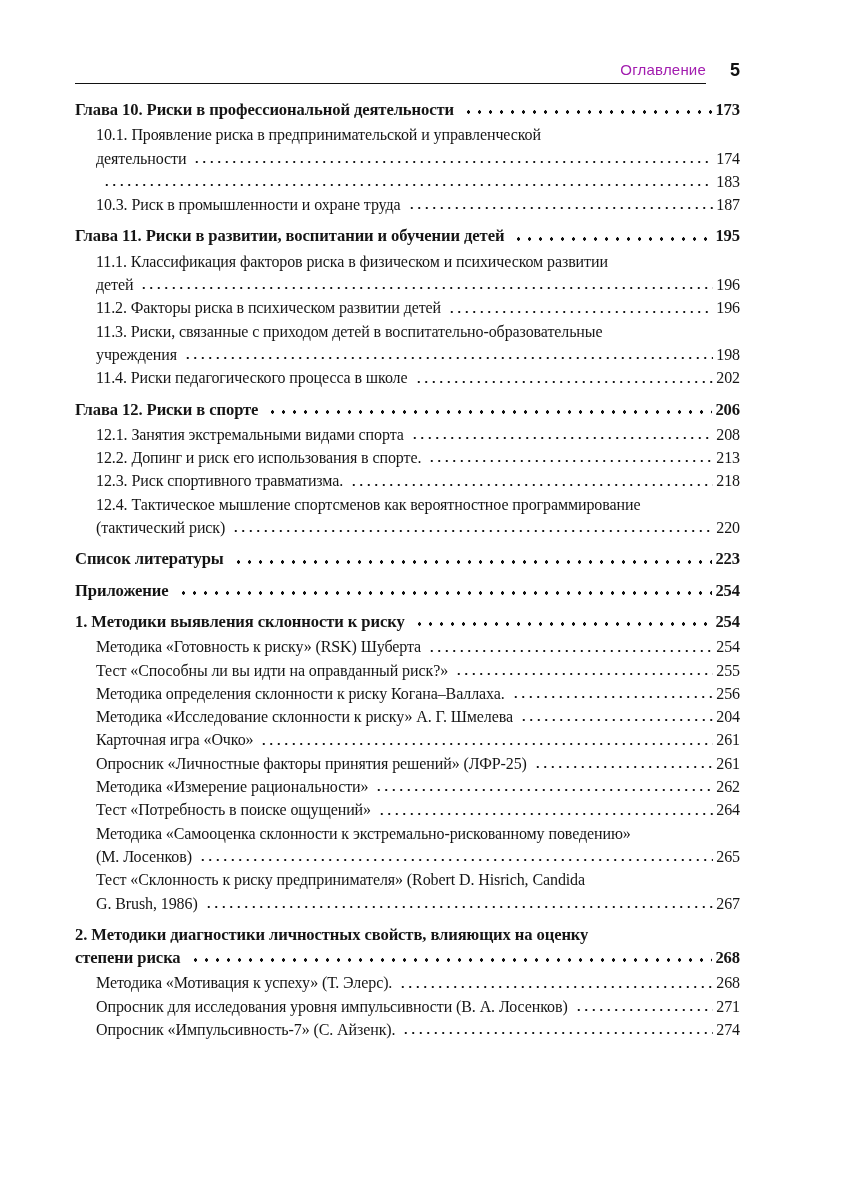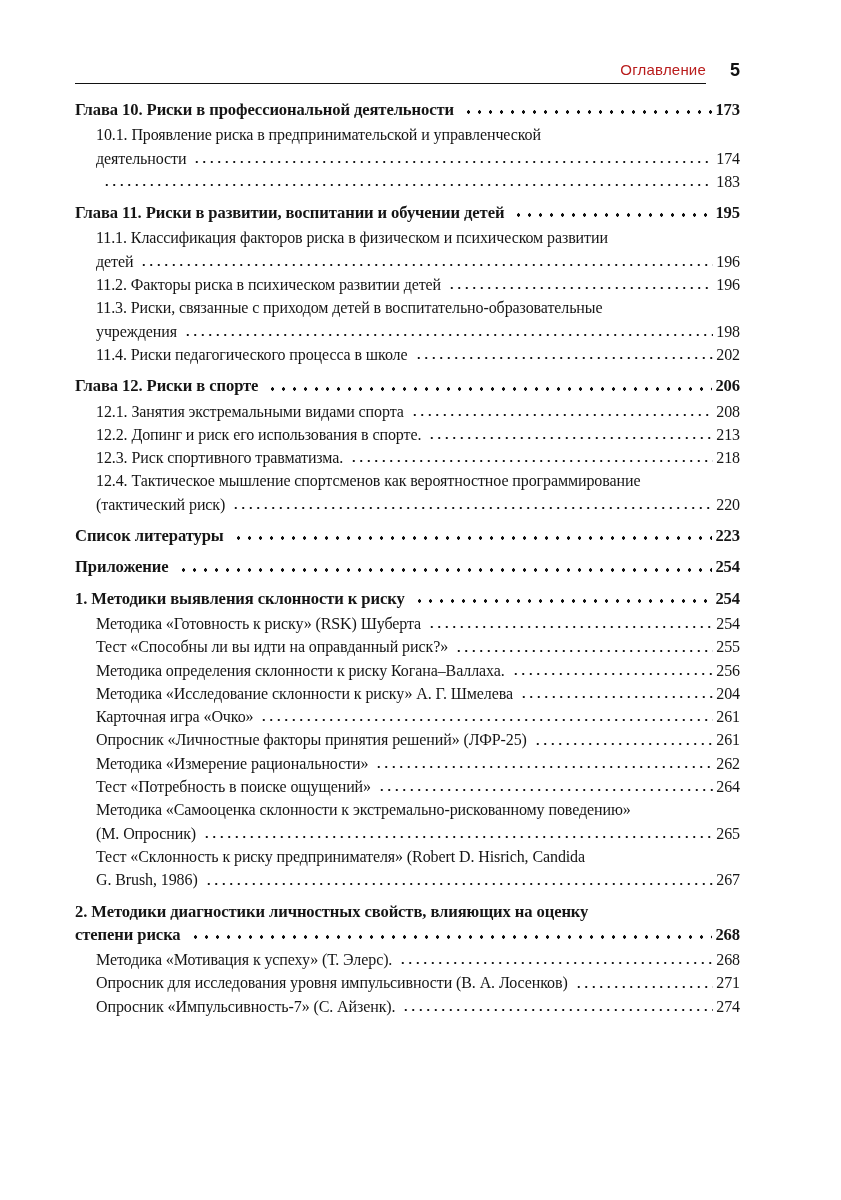--- a/index.html
+++ b/index.html
@@ -29,21 +29,21 @@
     margin-bottom: 14px;
   }
   .header-rule-area {
     flex: 1;
     border-bottom: 1.5px solid #121212;
     text-align: right;
     padding-bottom: 4px;
   }
   .running-title {
     font-size: 15px;
-    color: #b91c1c;
+    color: #a21caf;
     letter-spacing: 0.2px;
   }
   .folio {
     width: 34px;
     text-align: right;
     font-weight: bold;
     font-size: 18px;
     color: #111;
     padding-bottom: 3px;
   }
@@ -117,20 +117,27 @@
             <span class="leader"></span>
             <span class="page-ref">174</span>
           </div>
         </div>
         <div class="entry sub">
           <div class="row">
             <span class="leader"></span>
             <span class="page-ref">183</span>
           </div>
         </div>
+        <div class="entry sub">
+          <div class="row">
+            <span class="text">10.3. Риск в промышленности и охране труда</span>
+            <span class="leader"></span>
+            <span class="page-ref">187</span>
+          </div>
+        </div>
         <div class="entry chapter">
           <div class="row">
             <span class="text">Глава 11. Риски в развитии, воспитании и обучении детей</span>
             <span class="leader"></span>
             <span class="page-ref">195</span>
           </div>
         </div>
         <div class="entry sub">
           <div class="line">11.1. Классификация факторов риска в физическом и психическом развитии</div>
           <div class="row">
@@ -270,21 +277,21 @@
         <div class="entry sub">
           <div class="row">
             <span class="text">Тест «Потребность в поиске ощущений»</span>
             <span class="leader"></span>
             <span class="page-ref">264</span>
           </div>
         </div>
         <div class="entry sub">
           <div class="line">Методика «Самооценка склонности к экстремально-рискованному поведению»</div>
           <div class="row">
-            <span class="text">(М. Опросник)</span>
+            <span class="text">(М. Лосенков)</span>
             <span class="leader"></span>
             <span class="page-ref">265</span>
           </div>
         </div>
         <div class="entry sub">
           <div class="line">Тест «Склонность к риску предпринимателя» (Robert D. Hisrich, Candida</div>
           <div class="row">
             <span class="text">G. Brush, 1986)</span>
             <span class="leader"></span>
             <span class="page-ref">267</span>

